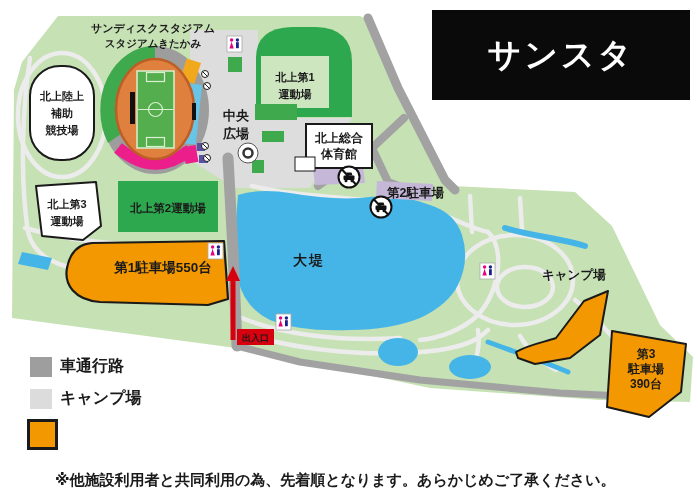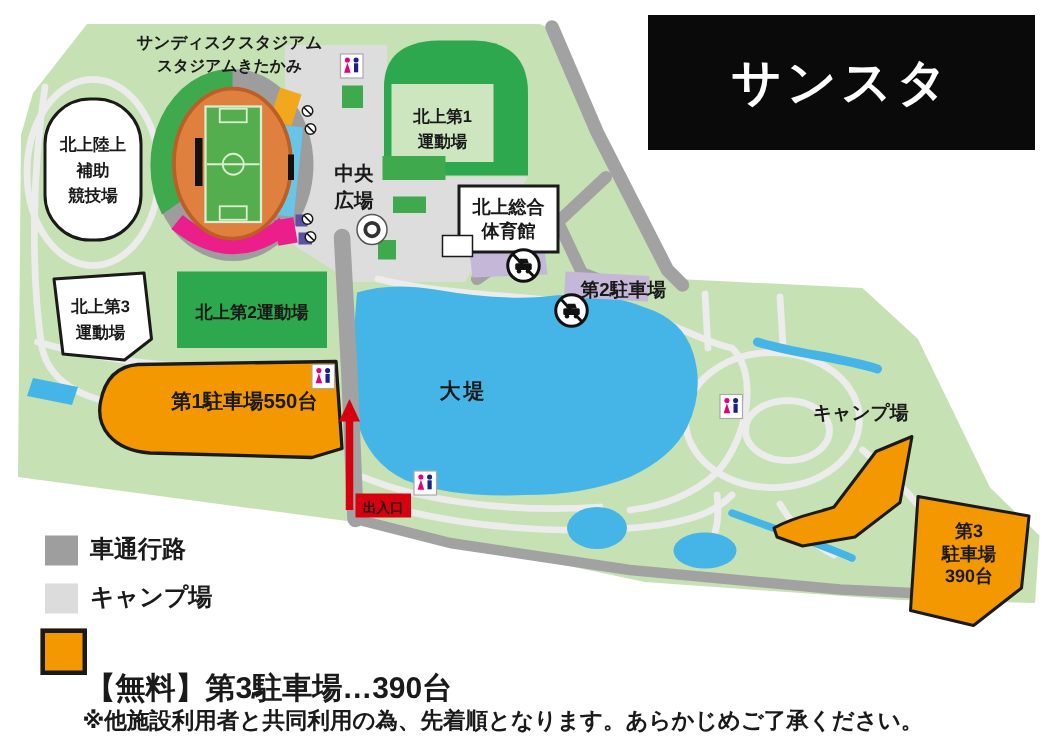--- a/index.html
+++ b/index.html
@@ -232,17 +232,16 @@
   <div class="title-box">
     <div class="title-line1">サンスタ</div>
   </div>
 
   <div class="legend">
     <div class="sw sw-road"></div>
     <div class="lg-label lg-road">車通行路</div>
     <div class="sw sw-path"></div>
     <div class="lg-label lg-path">キャンプ場</div>
     <div class="sw sw-free"></div>
-    <div class="lg-label lg-free3">【無料】第3駐車場…390台</div>
     <div class="lg-label lg-note">※他施設利用者と共同利用の為、先着順となります。あらかじめご了承ください。</div>
   </div>
 
 </div>
 
 </body></html>

